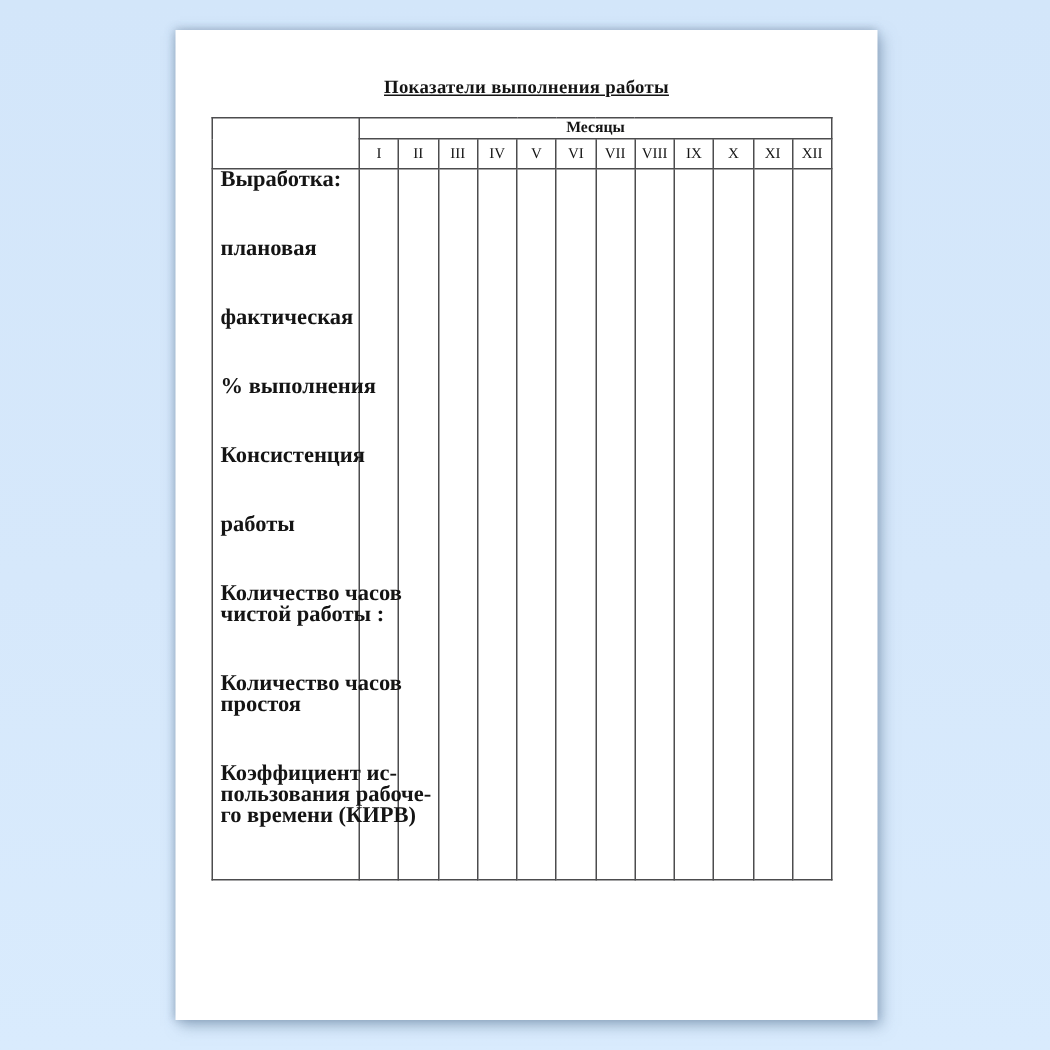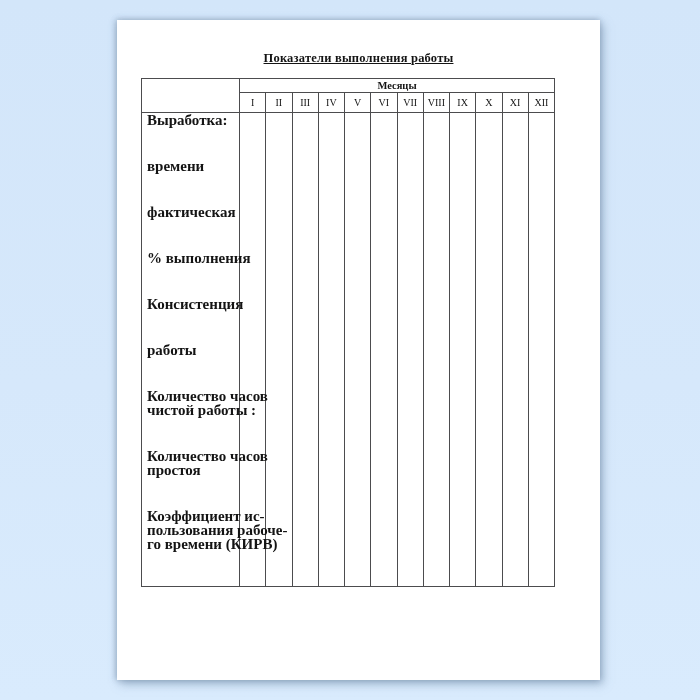--- a/index.html
+++ b/index.html
@@ -17,21 +17,20 @@
   .page {
     position: absolute;
     left: 117px;
     top: 20px;
     width: 468px;
     height: 660px;
     background: #ffffff;
     box-shadow: 3px 4px 9px rgba(108, 134, 164, 0.55),
                 -2px 0 6px rgba(128, 150, 176, 0.40),
                 0 -1px 5px rgba(128, 150, 176, 0.35);
-    padding-left: 15px;
   }
   .doc-title {
     position: absolute;
     top: 31px;
     left: 0;
     right: 0;
     text-align: center;
     font-size: 12.5px;
     font-weight: bold;
     text-decoration: underline;
@@ -120,21 +119,21 @@
             <td class="numeral-cell">VII</td>
             <td class="numeral-cell">VIII</td>
             <td class="numeral-cell">IX</td>
             <td class="numeral-cell">X</td>
             <td class="numeral-cell">XI</td>
             <td class="numeral-cell">XII</td>
           </tr>
       <tr class="body-row">
         <td class="labels-cell" id="labels-cell">
               <p>Выработка:</p>
-              <p>времени</p>
+              <p>плановая</p>
               <p>фактическая</p>
               <p>% выполнения</p>
               <p>Консистенция</p>
               <p>работы</p>
               <p>Количество часов<br>чистой работы :</p>
               <p>Количество часов<br>простоя</p>
               <p>Коэффициент ис-<br>пользования рабоче-<br>го времени (КИРВ)</p>
             </td>
       <td></td>
             <td></td>

